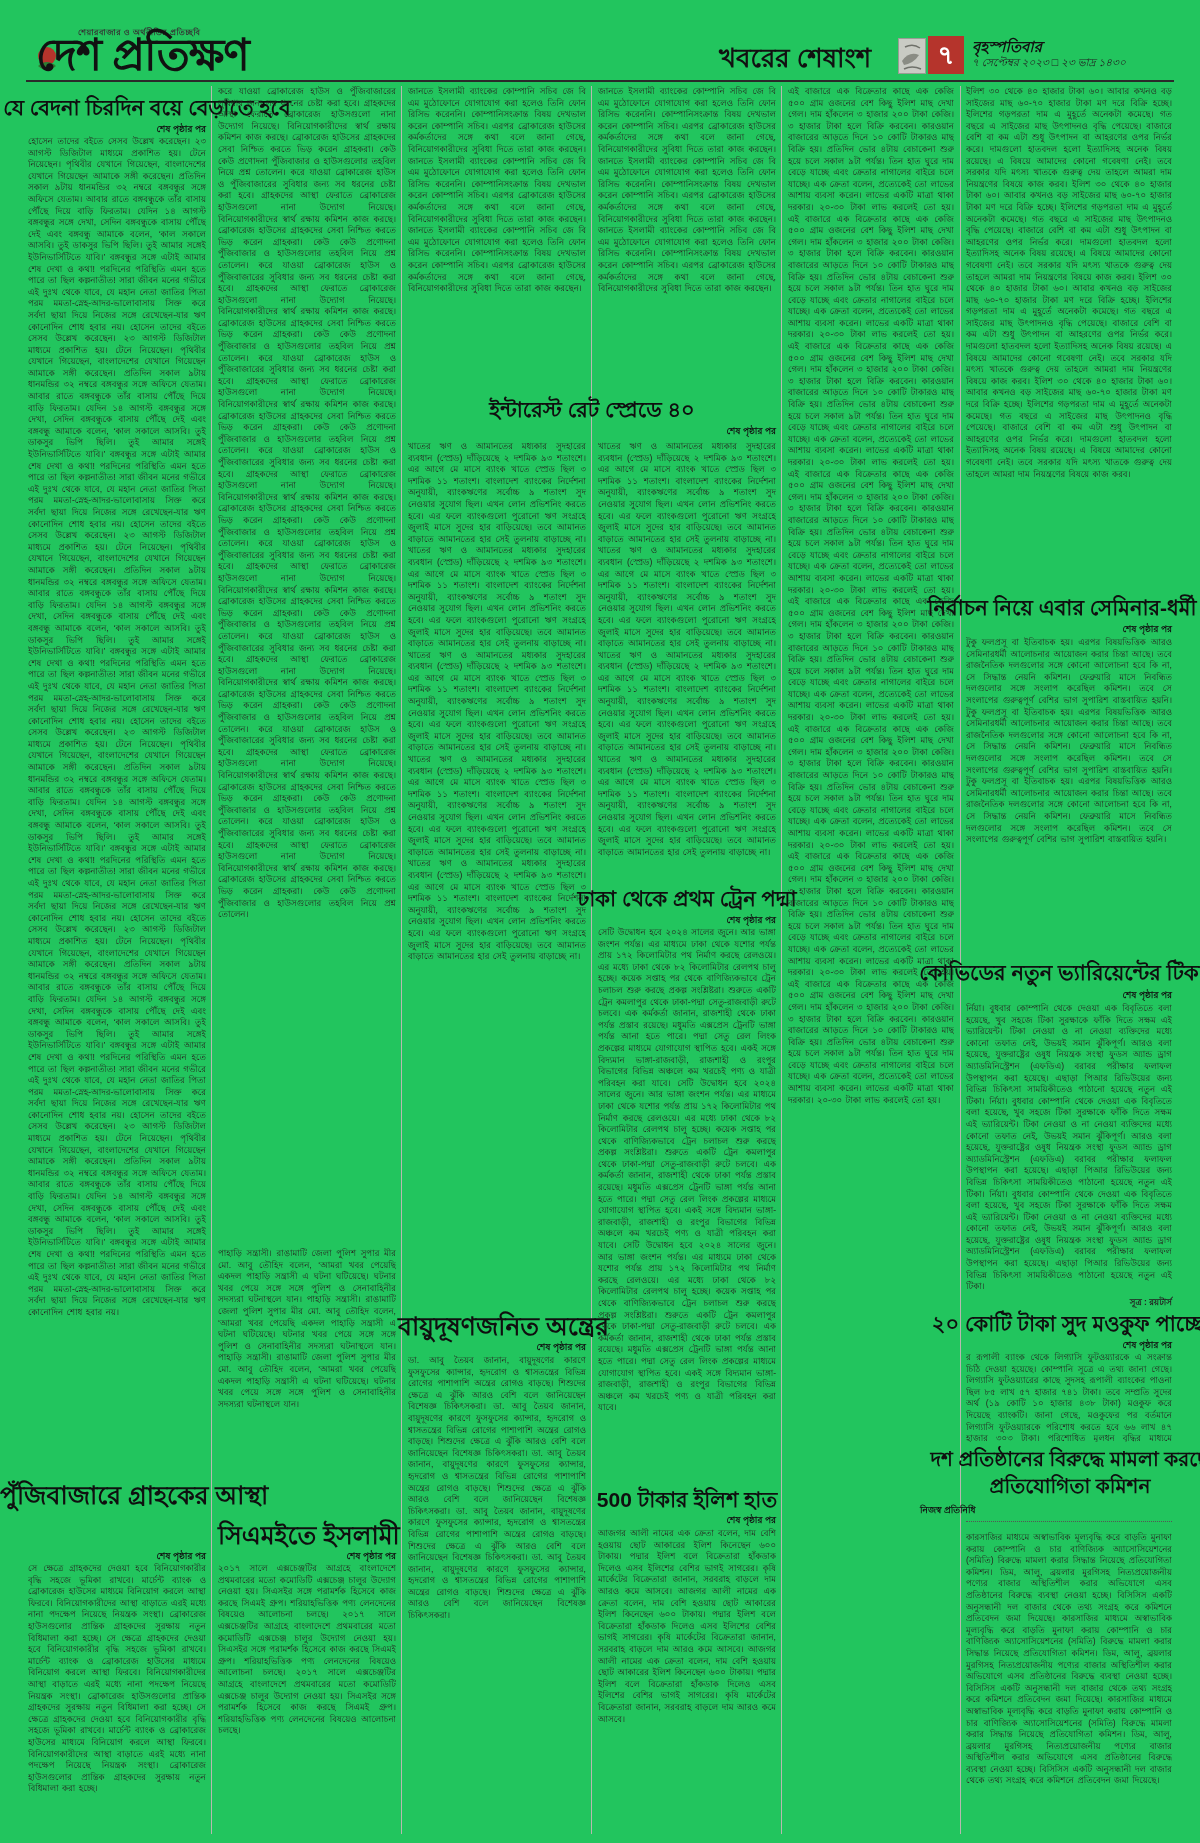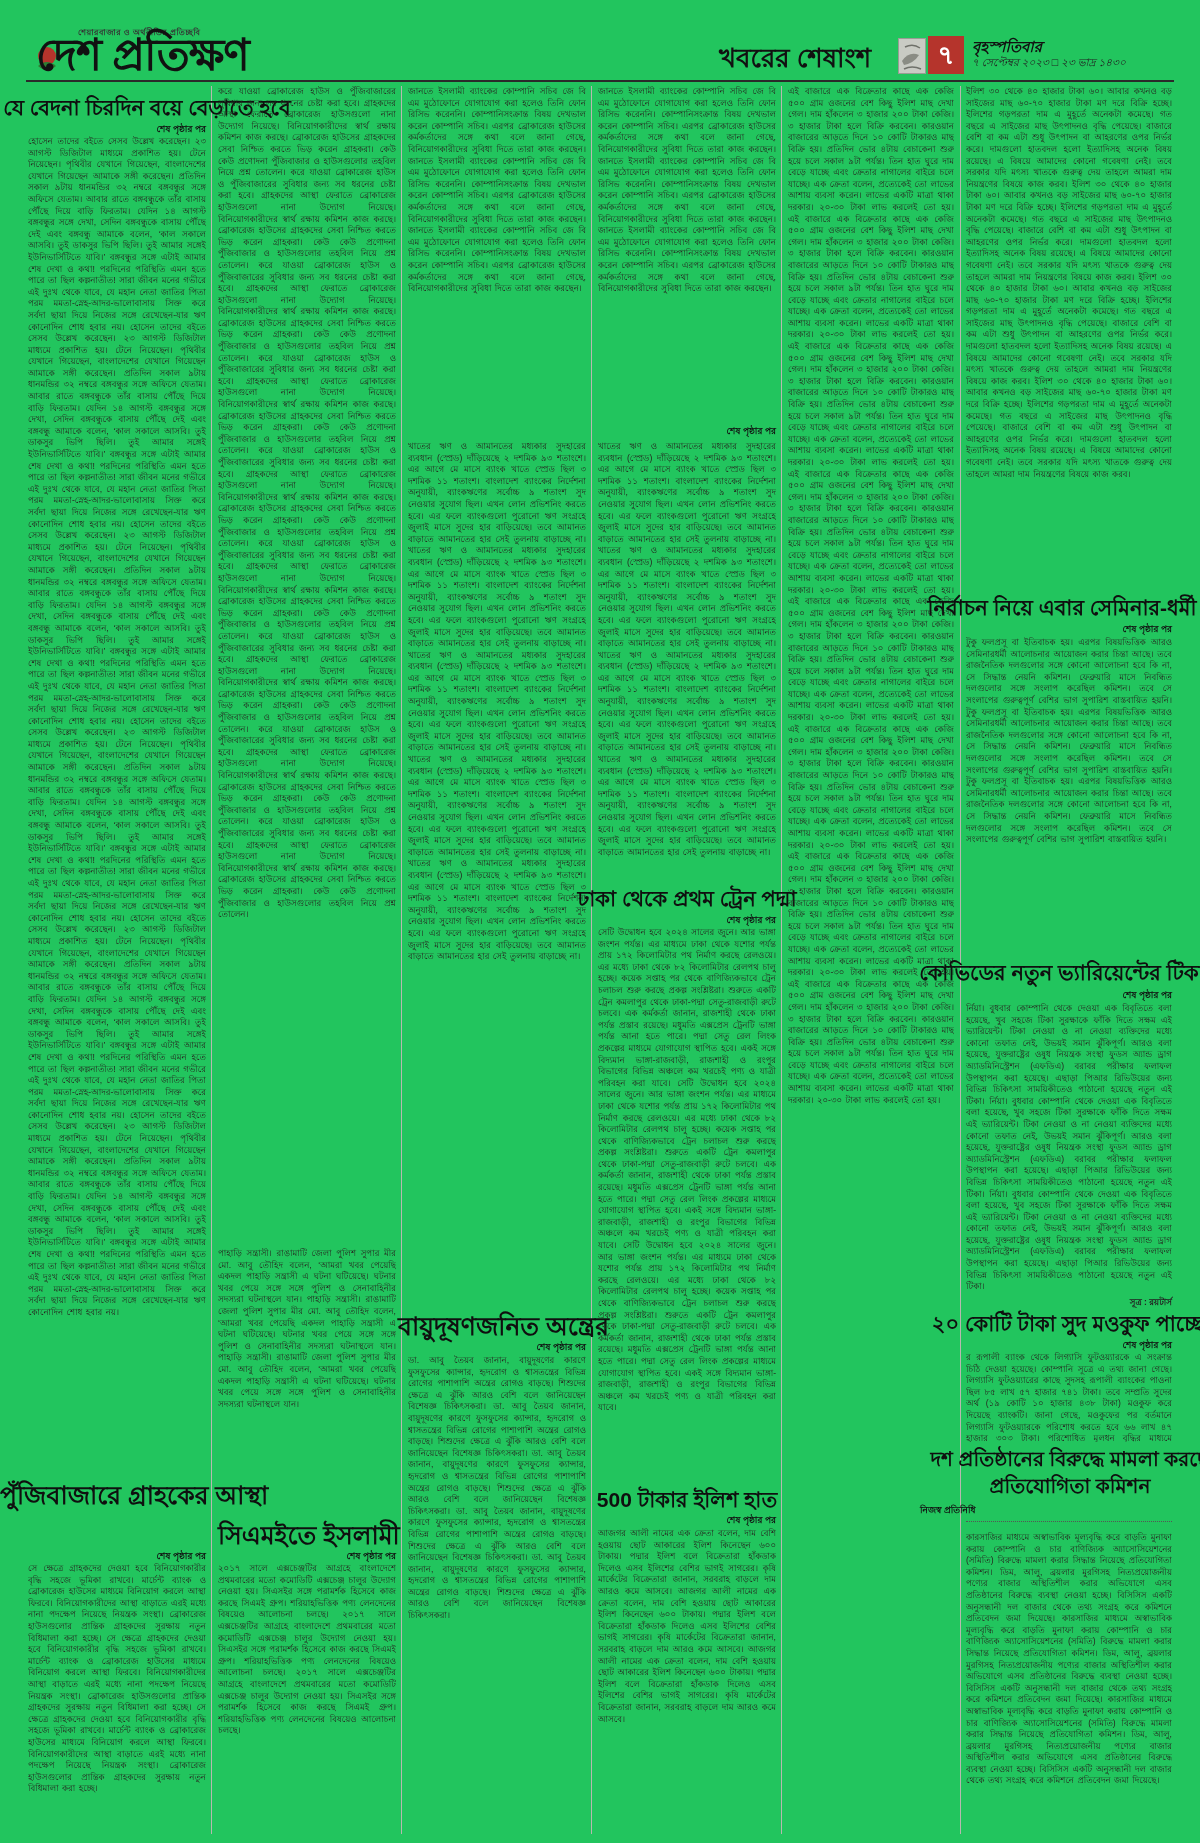--- a/index.html
+++ b/index.html
@@ -71,20 +71,21 @@
   <div class="sub" style="left:28px;top:1549px;width:178px">শেষ পৃষ্ঠার পর</div>
   <div class="body-txt" style="left:28px;top:1563px;width:178px;height:272px">সে ক্ষেত্রে গ্রাহকদের দেওয়া হবে বিনিয়োগকারীর বৃদ্ধি সহজে ভূমিকা রাখবে। মার্চেন্ট ব্যাংক ও ব্রোকারেজ হাউসের মাধ্যমে বিনিয়োগ করলে আস্থা ফিরবে। বিনিয়োগকারীদের আস্থা বাড়াতে এরই মধ্যে নানা পদক্ষেপ নিয়েছে নিয়ন্ত্রক সংস্থা। ব্রোকারেজ হাউসগুলোর প্রান্তিক গ্রাহকদের সুরক্ষায় নতুন বিধিমালা করা হচ্ছে। সে ক্ষেত্রে গ্রাহকদের দেওয়া হবে বিনিয়োগকারীর বৃদ্ধি সহজে ভূমিকা রাখবে। মার্চেন্ট ব্যাংক ও ব্রোকারেজ হাউসের মাধ্যমে বিনিয়োগ করলে আস্থা ফিরবে। বিনিয়োগকারীদের আস্থা বাড়াতে এরই মধ্যে নানা পদক্ষেপ নিয়েছে নিয়ন্ত্রক সংস্থা। ব্রোকারেজ হাউসগুলোর প্রান্তিক গ্রাহকদের সুরক্ষায় নতুন বিধিমালা করা হচ্ছে। সে ক্ষেত্রে গ্রাহকদের দেওয়া হবে বিনিয়োগকারীর বৃদ্ধি সহজে ভূমিকা রাখবে। মার্চেন্ট ব্যাংক ও ব্রোকারেজ হাউসের মাধ্যমে বিনিয়োগ করলে আস্থা ফিরবে। বিনিয়োগকারীদের আস্থা বাড়াতে এরই মধ্যে নানা পদক্ষেপ নিয়েছে নিয়ন্ত্রক সংস্থা। ব্রোকারেজ হাউসগুলোর প্রান্তিক গ্রাহকদের সুরক্ষায় নতুন বিধিমালা করা হচ্ছে।</div>
 
   <div class="body-txt" style="left:218px;top:86px;width:178px;height:1160px">করে যাওয়া ব্রোকারেজ হাউস ও পুঁজিবাজারের সুবিধার জন্য সব ধরনের চেষ্টা করা হবে। গ্রাহকদের আস্থা ফেরাতে ব্রোকারেজ হাউসগুলো নানা উদ্যোগ নিয়েছে। বিনিয়োগকারীদের স্বার্থ রক্ষায় কমিশন কাজ করছে। ব্রোকারেজ হাউসের গ্রাহকদের সেবা নিশ্চিত করতে ভিড় করেন গ্রাহকরা। কেউ কেউ প্রণোদনা পুঁজিবাজার ও হাউসগুলোর তহবিল নিয়ে প্রশ্ন তোলেন। করে যাওয়া ব্রোকারেজ হাউস ও পুঁজিবাজারের সুবিধার জন্য সব ধরনের চেষ্টা করা হবে। গ্রাহকদের আস্থা ফেরাতে ব্রোকারেজ হাউসগুলো নানা উদ্যোগ নিয়েছে। বিনিয়োগকারীদের স্বার্থ রক্ষায় কমিশন কাজ করছে। ব্রোকারেজ হাউসের গ্রাহকদের সেবা নিশ্চিত করতে ভিড় করেন গ্রাহকরা। কেউ কেউ প্রণোদনা পুঁজিবাজার ও হাউসগুলোর তহবিল নিয়ে প্রশ্ন তোলেন। করে যাওয়া ব্রোকারেজ হাউস ও পুঁজিবাজারের সুবিধার জন্য সব ধরনের চেষ্টা করা হবে। গ্রাহকদের আস্থা ফেরাতে ব্রোকারেজ হাউসগুলো নানা উদ্যোগ নিয়েছে। বিনিয়োগকারীদের স্বার্থ রক্ষায় কমিশন কাজ করছে। ব্রোকারেজ হাউসের গ্রাহকদের সেবা নিশ্চিত করতে ভিড় করেন গ্রাহকরা। কেউ কেউ প্রণোদনা পুঁজিবাজার ও হাউসগুলোর তহবিল নিয়ে প্রশ্ন তোলেন। করে যাওয়া ব্রোকারেজ হাউস ও পুঁজিবাজারের সুবিধার জন্য সব ধরনের চেষ্টা করা হবে। গ্রাহকদের আস্থা ফেরাতে ব্রোকারেজ হাউসগুলো নানা উদ্যোগ নিয়েছে। বিনিয়োগকারীদের স্বার্থ রক্ষায় কমিশন কাজ করছে। ব্রোকারেজ হাউসের গ্রাহকদের সেবা নিশ্চিত করতে ভিড় করেন গ্রাহকরা। কেউ কেউ প্রণোদনা পুঁজিবাজার ও হাউসগুলোর তহবিল নিয়ে প্রশ্ন তোলেন। করে যাওয়া ব্রোকারেজ হাউস ও পুঁজিবাজারের সুবিধার জন্য সব ধরনের চেষ্টা করা হবে। গ্রাহকদের আস্থা ফেরাতে ব্রোকারেজ হাউসগুলো নানা উদ্যোগ নিয়েছে। বিনিয়োগকারীদের স্বার্থ রক্ষায় কমিশন কাজ করছে। ব্রোকারেজ হাউসের গ্রাহকদের সেবা নিশ্চিত করতে ভিড় করেন গ্রাহকরা। কেউ কেউ প্রণোদনা পুঁজিবাজার ও হাউসগুলোর তহবিল নিয়ে প্রশ্ন তোলেন। করে যাওয়া ব্রোকারেজ হাউস ও পুঁজিবাজারের সুবিধার জন্য সব ধরনের চেষ্টা করা হবে। গ্রাহকদের আস্থা ফেরাতে ব্রোকারেজ হাউসগুলো নানা উদ্যোগ নিয়েছে। বিনিয়োগকারীদের স্বার্থ রক্ষায় কমিশন কাজ করছে। ব্রোকারেজ হাউসের গ্রাহকদের সেবা নিশ্চিত করতে ভিড় করেন গ্রাহকরা। কেউ কেউ প্রণোদনা পুঁজিবাজার ও হাউসগুলোর তহবিল নিয়ে প্রশ্ন তোলেন। করে যাওয়া ব্রোকারেজ হাউস ও পুঁজিবাজারের সুবিধার জন্য সব ধরনের চেষ্টা করা হবে। গ্রাহকদের আস্থা ফেরাতে ব্রোকারেজ হাউসগুলো নানা উদ্যোগ নিয়েছে। বিনিয়োগকারীদের স্বার্থ রক্ষায় কমিশন কাজ করছে। ব্রোকারেজ হাউসের গ্রাহকদের সেবা নিশ্চিত করতে ভিড় করেন গ্রাহকরা। কেউ কেউ প্রণোদনা পুঁজিবাজার ও হাউসগুলোর তহবিল নিয়ে প্রশ্ন তোলেন। করে যাওয়া ব্রোকারেজ হাউস ও পুঁজিবাজারের সুবিধার জন্য সব ধরনের চেষ্টা করা হবে। গ্রাহকদের আস্থা ফেরাতে ব্রোকারেজ হাউসগুলো নানা উদ্যোগ নিয়েছে। বিনিয়োগকারীদের স্বার্থ রক্ষায় কমিশন কাজ করছে। ব্রোকারেজ হাউসের গ্রাহকদের সেবা নিশ্চিত করতে ভিড় করেন গ্রাহকরা। কেউ কেউ প্রণোদনা পুঁজিবাজার ও হাউসগুলোর তহবিল নিয়ে প্রশ্ন তোলেন। করে যাওয়া ব্রোকারেজ হাউস ও পুঁজিবাজারের সুবিধার জন্য সব ধরনের চেষ্টা করা হবে। গ্রাহকদের আস্থা ফেরাতে ব্রোকারেজ হাউসগুলো নানা উদ্যোগ নিয়েছে। বিনিয়োগকারীদের স্বার্থ রক্ষায় কমিশন কাজ করছে। ব্রোকারেজ হাউসের গ্রাহকদের সেবা নিশ্চিত করতে ভিড় করেন গ্রাহকরা। কেউ কেউ প্রণোদনা পুঁজিবাজার ও হাউসগুলোর তহবিল নিয়ে প্রশ্ন তোলেন।</div>
   <div class="body-txt" style="left:218px;top:1248px;width:178px;height:270px">পাহাড়ি সন্ত্রাসী। রাঙামাটি জেলা পুলিশ সুপার মীর মো. আবু তৌহিদ বলেন, ‘আমরা খবর পেয়েছি একদল পাহাড়ি সন্ত্রাসী এ ঘটনা ঘটিয়েছে। ঘটনার খবর পেয়ে সঙ্গে সঙ্গে পুলিশ ও সেনাবাহিনীর সদস্যরা ঘটনাস্থলে যান। পাহাড়ি সন্ত্রাসী। রাঙামাটি জেলা পুলিশ সুপার মীর মো. আবু তৌহিদ বলেন, ‘আমরা খবর পেয়েছি একদল পাহাড়ি সন্ত্রাসী এ ঘটনা ঘটিয়েছে। ঘটনার খবর পেয়ে সঙ্গে সঙ্গে পুলিশ ও সেনাবাহিনীর সদস্যরা ঘটনাস্থলে যান। পাহাড়ি সন্ত্রাসী। রাঙামাটি জেলা পুলিশ সুপার মীর মো. আবু তৌহিদ বলেন, ‘আমরা খবর পেয়েছি একদল পাহাড়ি সন্ত্রাসী এ ঘটনা ঘটিয়েছে। ঘটনার খবর পেয়ে সঙ্গে সঙ্গে পুলিশ ও সেনাবাহিনীর সদস্যরা ঘটনাস্থলে যান।</div>
   <div class="hl hl-lg" style="left:218px;top:1524px;width:178px">সিএমইতে ইসলামী</div>
   <div class="sub" style="left:218px;top:1549px;width:178px">শেষ পৃষ্ঠার পর</div>
   <div class="body-txt" style="left:218px;top:1563px;width:178px;height:272px">২০১৭ সালে এক্সচেঞ্জটির আগ্রহে বাংলাদেশে প্রথমবারের মতো কমোডিটি এক্সচেঞ্জ চালুর উদ্যোগ নেওয়া হয়। সিএসইর সঙ্গে পরামর্শক হিসেবে কাজ করছে সিএমই গ্রুপ। শরিয়াহভিত্তিক পণ্য লেনদেনের বিষয়েও আলোচনা চলছে। ২০১৭ সালে এক্সচেঞ্জটির আগ্রহে বাংলাদেশে প্রথমবারের মতো কমোডিটি এক্সচেঞ্জ চালুর উদ্যোগ নেওয়া হয়। সিএসইর সঙ্গে পরামর্শক হিসেবে কাজ করছে সিএমই গ্রুপ। শরিয়াহভিত্তিক পণ্য লেনদেনের বিষয়েও আলোচনা চলছে। ২০১৭ সালে এক্সচেঞ্জটির আগ্রহে বাংলাদেশে প্রথমবারের মতো কমোডিটি এক্সচেঞ্জ চালুর উদ্যোগ নেওয়া হয়। সিএসইর সঙ্গে পরামর্শক হিসেবে কাজ করছে সিএমই গ্রুপ। শরিয়াহভিত্তিক পণ্য লেনদেনের বিষয়েও আলোচনা চলছে।</div>
 
   <div class="body-txt" style="left:408px;top:86px;width:178px;height:308px">জানতে ইসলামী ব্যাংকের কোম্পানি সচিব জে বি এম মুঠোফোনে যোগাযোগ করা হলেও তিনি ফোন রিসিভ করেননি। কোম্পানিসংক্রান্ত বিষয় দেখভাল করেন কোম্পানি সচিব। এরপর ব্রোকারেজ হাউসের কর্মকর্তাদের সঙ্গে কথা বলে জানা গেছে, বিনিয়োগকারীদের সুবিধা দিতে তারা কাজ করছেন। জানতে ইসলামী ব্যাংকের কোম্পানি সচিব জে বি এম মুঠোফোনে যোগাযোগ করা হলেও তিনি ফোন রিসিভ করেননি। কোম্পানিসংক্রান্ত বিষয় দেখভাল করেন কোম্পানি সচিব। এরপর ব্রোকারেজ হাউসের কর্মকর্তাদের সঙ্গে কথা বলে জানা গেছে, বিনিয়োগকারীদের সুবিধা দিতে তারা কাজ করছেন। জানতে ইসলামী ব্যাংকের কোম্পানি সচিব জে বি এম মুঠোফোনে যোগাযোগ করা হলেও তিনি ফোন রিসিভ করেননি। কোম্পানিসংক্রান্ত বিষয় দেখভাল করেন কোম্পানি সচিব। এরপর ব্রোকারেজ হাউসের কর্মকর্তাদের সঙ্গে কথা বলে জানা গেছে, বিনিয়োগকারীদের সুবিধা দিতে তারা কাজ করছেন।</div>
+  <div class="hl hl-xl" style="left:408px;top:397px;width:368px">ইন্টারেস্ট রেট স্প্রেডে ৪০</div>
   <div class="sub" style="left:408px;top:424px;width:368px">শেষ পৃষ্ঠার পর</div>
   <div class="body-txt" style="left:408px;top:441px;width:178px;height:870px">খাতের ঋণ ও আমানতের মধ্যকার সুদহারের ব্যবধান (স্প্রেড) দাঁড়িয়েছে ২ দশমিক ৯৩ শতাংশে। এর আগে মে মাসে ব্যাংক খাতে স্প্রেড ছিল ৩ দশমিক ১১ শতাংশ। বাংলাদেশ ব্যাংকের নির্দেশনা অনুযায়ী, ব্যাংকঋণের সর্বোচ্চ ৯ শতাংশ সুদ নেওয়ার সুযোগ ছিল। এখন লোন প্রভিশনিং করতে হবে। এর ফলে ব্যাংকগুলো পুরোনো ঋণ সংগ্রহে জুলাই মাসে সুদের হার বাড়িয়েছে। তবে আমানত বাড়াতে আমানতের হার সেই তুলনায় বাড়াচ্ছে না। খাতের ঋণ ও আমানতের মধ্যকার সুদহারের ব্যবধান (স্প্রেড) দাঁড়িয়েছে ২ দশমিক ৯৩ শতাংশে। এর আগে মে মাসে ব্যাংক খাতে স্প্রেড ছিল ৩ দশমিক ১১ শতাংশ। বাংলাদেশ ব্যাংকের নির্দেশনা অনুযায়ী, ব্যাংকঋণের সর্বোচ্চ ৯ শতাংশ সুদ নেওয়ার সুযোগ ছিল। এখন লোন প্রভিশনিং করতে হবে। এর ফলে ব্যাংকগুলো পুরোনো ঋণ সংগ্রহে জুলাই মাসে সুদের হার বাড়িয়েছে। তবে আমানত বাড়াতে আমানতের হার সেই তুলনায় বাড়াচ্ছে না। খাতের ঋণ ও আমানতের মধ্যকার সুদহারের ব্যবধান (স্প্রেড) দাঁড়িয়েছে ২ দশমিক ৯৩ শতাংশে। এর আগে মে মাসে ব্যাংক খাতে স্প্রেড ছিল ৩ দশমিক ১১ শতাংশ। বাংলাদেশ ব্যাংকের নির্দেশনা অনুযায়ী, ব্যাংকঋণের সর্বোচ্চ ৯ শতাংশ সুদ নেওয়ার সুযোগ ছিল। এখন লোন প্রভিশনিং করতে হবে। এর ফলে ব্যাংকগুলো পুরোনো ঋণ সংগ্রহে জুলাই মাসে সুদের হার বাড়িয়েছে। তবে আমানত বাড়াতে আমানতের হার সেই তুলনায় বাড়াচ্ছে না। খাতের ঋণ ও আমানতের মধ্যকার সুদহারের ব্যবধান (স্প্রেড) দাঁড়িয়েছে ২ দশমিক ৯৩ শতাংশে। এর আগে মে মাসে ব্যাংক খাতে স্প্রেড ছিল ৩ দশমিক ১১ শতাংশ। বাংলাদেশ ব্যাংকের নির্দেশনা অনুযায়ী, ব্যাংকঋণের সর্বোচ্চ ৯ শতাংশ সুদ নেওয়ার সুযোগ ছিল। এখন লোন প্রভিশনিং করতে হবে। এর ফলে ব্যাংকগুলো পুরোনো ঋণ সংগ্রহে জুলাই মাসে সুদের হার বাড়িয়েছে। তবে আমানত বাড়াতে আমানতের হার সেই তুলনায় বাড়াচ্ছে না। খাতের ঋণ ও আমানতের মধ্যকার সুদহারের ব্যবধান (স্প্রেড) দাঁড়িয়েছে ২ দশমিক ৯৩ শতাংশে। এর আগে মে মাসে ব্যাংক খাতে স্প্রেড ছিল ৩ দশমিক ১১ শতাংশ। বাংলাদেশ ব্যাংকের নির্দেশনা অনুযায়ী, ব্যাংকঋণের সর্বোচ্চ ৯ শতাংশ সুদ নেওয়ার সুযোগ ছিল। এখন লোন প্রভিশনিং করতে হবে। এর ফলে ব্যাংকগুলো পুরোনো ঋণ সংগ্রহে জুলাই মাসে সুদের হার বাড়িয়েছে। তবে আমানত বাড়াতে আমানতের হার সেই তুলনায় বাড়াচ্ছে না।</div>
   <div class="hl hl-lg" style="left:398px;top:1315px;width:198px">বায়ুদূষণজনিত অন্ত্রের</div>
   <div class="sub" style="left:408px;top:1340px;width:178px">শেষ পৃষ্ঠার পর</div>
   <div class="body-txt" style="left:408px;top:1355px;width:178px;height:480px">ডা. আবু তৈয়ব জানান, বায়ুদূষণের কারণে ফুসফুসের ক্যান্সার, হৃদরোগ ও শ্বাসতন্ত্রের বিভিন্ন রোগের পাশাপাশি অন্ত্রের রোগও বাড়ছে। শিশুদের ক্ষেত্রে এ ঝুঁকি আরও বেশি বলে জানিয়েছেন বিশেষজ্ঞ চিকিৎসকরা। ডা. আবু তৈয়ব জানান, বায়ুদূষণের কারণে ফুসফুসের ক্যান্সার, হৃদরোগ ও শ্বাসতন্ত্রের বিভিন্ন রোগের পাশাপাশি অন্ত্রের রোগও বাড়ছে। শিশুদের ক্ষেত্রে এ ঝুঁকি আরও বেশি বলে জানিয়েছেন বিশেষজ্ঞ চিকিৎসকরা। ডা. আবু তৈয়ব জানান, বায়ুদূষণের কারণে ফুসফুসের ক্যান্সার, হৃদরোগ ও শ্বাসতন্ত্রের বিভিন্ন রোগের পাশাপাশি অন্ত্রের রোগও বাড়ছে। শিশুদের ক্ষেত্রে এ ঝুঁকি আরও বেশি বলে জানিয়েছেন বিশেষজ্ঞ চিকিৎসকরা। ডা. আবু তৈয়ব জানান, বায়ুদূষণের কারণে ফুসফুসের ক্যান্সার, হৃদরোগ ও শ্বাসতন্ত্রের বিভিন্ন রোগের পাশাপাশি অন্ত্রের রোগও বাড়ছে। শিশুদের ক্ষেত্রে এ ঝুঁকি আরও বেশি বলে জানিয়েছেন বিশেষজ্ঞ চিকিৎসকরা। ডা. আবু তৈয়ব জানান, বায়ুদূষণের কারণে ফুসফুসের ক্যান্সার, হৃদরোগ ও শ্বাসতন্ত্রের বিভিন্ন রোগের পাশাপাশি অন্ত্রের রোগও বাড়ছে। শিশুদের ক্ষেত্রে এ ঝুঁকি আরও বেশি বলে জানিয়েছেন বিশেষজ্ঞ চিকিৎসকরা।</div>
 
   <div class="body-txt" style="left:598px;top:86px;width:178px;height:308px">জানতে ইসলামী ব্যাংকের কোম্পানি সচিব জে বি এম মুঠোফোনে যোগাযোগ করা হলেও তিনি ফোন রিসিভ করেননি। কোম্পানিসংক্রান্ত বিষয় দেখভাল করেন কোম্পানি সচিব। এরপর ব্রোকারেজ হাউসের কর্মকর্তাদের সঙ্গে কথা বলে জানা গেছে, বিনিয়োগকারীদের সুবিধা দিতে তারা কাজ করছেন। জানতে ইসলামী ব্যাংকের কোম্পানি সচিব জে বি এম মুঠোফোনে যোগাযোগ করা হলেও তিনি ফোন রিসিভ করেননি। কোম্পানিসংক্রান্ত বিষয় দেখভাল করেন কোম্পানি সচিব। এরপর ব্রোকারেজ হাউসের কর্মকর্তাদের সঙ্গে কথা বলে জানা গেছে, বিনিয়োগকারীদের সুবিধা দিতে তারা কাজ করছেন। জানতে ইসলামী ব্যাংকের কোম্পানি সচিব জে বি এম মুঠোফোনে যোগাযোগ করা হলেও তিনি ফোন রিসিভ করেননি। কোম্পানিসংক্রান্ত বিষয় দেখভাল করেন কোম্পানি সচিব। এরপর ব্রোকারেজ হাউসের কর্মকর্তাদের সঙ্গে কথা বলে জানা গেছে, বিনিয়োগকারীদের সুবিধা দিতে তারা কাজ করছেন।</div>
   <div class="body-txt" style="left:598px;top:441px;width:178px;height:442px">খাতের ঋণ ও আমানতের মধ্যকার সুদহারের ব্যবধান (স্প্রেড) দাঁড়িয়েছে ২ দশমিক ৯৩ শতাংশে। এর আগে মে মাসে ব্যাংক খাতে স্প্রেড ছিল ৩ দশমিক ১১ শতাংশ। বাংলাদেশ ব্যাংকের নির্দেশনা অনুযায়ী, ব্যাংকঋণের সর্বোচ্চ ৯ শতাংশ সুদ নেওয়ার সুযোগ ছিল। এখন লোন প্রভিশনিং করতে হবে। এর ফলে ব্যাংকগুলো পুরোনো ঋণ সংগ্রহে জুলাই মাসে সুদের হার বাড়িয়েছে। তবে আমানত বাড়াতে আমানতের হার সেই তুলনায় বাড়াচ্ছে না। খাতের ঋণ ও আমানতের মধ্যকার সুদহারের ব্যবধান (স্প্রেড) দাঁড়িয়েছে ২ দশমিক ৯৩ শতাংশে। এর আগে মে মাসে ব্যাংক খাতে স্প্রেড ছিল ৩ দশমিক ১১ শতাংশ। বাংলাদেশ ব্যাংকের নির্দেশনা অনুযায়ী, ব্যাংকঋণের সর্বোচ্চ ৯ শতাংশ সুদ নেওয়ার সুযোগ ছিল। এখন লোন প্রভিশনিং করতে হবে। এর ফলে ব্যাংকগুলো পুরোনো ঋণ সংগ্রহে জুলাই মাসে সুদের হার বাড়িয়েছে। তবে আমানত বাড়াতে আমানতের হার সেই তুলনায় বাড়াচ্ছে না। খাতের ঋণ ও আমানতের মধ্যকার সুদহারের ব্যবধান (স্প্রেড) দাঁড়িয়েছে ২ দশমিক ৯৩ শতাংশে। এর আগে মে মাসে ব্যাংক খাতে স্প্রেড ছিল ৩ দশমিক ১১ শতাংশ। বাংলাদেশ ব্যাংকের নির্দেশনা অনুযায়ী, ব্যাংকঋণের সর্বোচ্চ ৯ শতাংশ সুদ নেওয়ার সুযোগ ছিল। এখন লোন প্রভিশনিং করতে হবে। এর ফলে ব্যাংকগুলো পুরোনো ঋণ সংগ্রহে জুলাই মাসে সুদের হার বাড়িয়েছে। তবে আমানত বাড়াতে আমানতের হার সেই তুলনায় বাড়াচ্ছে না। খাতের ঋণ ও আমানতের মধ্যকার সুদহারের ব্যবধান (স্প্রেড) দাঁড়িয়েছে ২ দশমিক ৯৩ শতাংশে। এর আগে মে মাসে ব্যাংক খাতে স্প্রেড ছিল ৩ দশমিক ১১ শতাংশ। বাংলাদেশ ব্যাংকের নির্দেশনা অনুযায়ী, ব্যাংকঋণের সর্বোচ্চ ৯ শতাংশ সুদ নেওয়ার সুযোগ ছিল। এখন লোন প্রভিশনিং করতে হবে। এর ফলে ব্যাংকগুলো পুরোনো ঋণ সংগ্রহে জুলাই মাসে সুদের হার বাড়িয়েছে। তবে আমানত বাড়াতে আমানতের হার সেই তুলনায় বাড়াচ্ছে না।</div>
   <div class="hl hl-xl" style="left:552px;top:886px;width:270px">ঢাকা থেকে প্রথম ট্রেন পদ্মা</div>
   <div class="sub" style="left:598px;top:913px;width:178px">শেষ পৃষ্ঠার পর</div>

